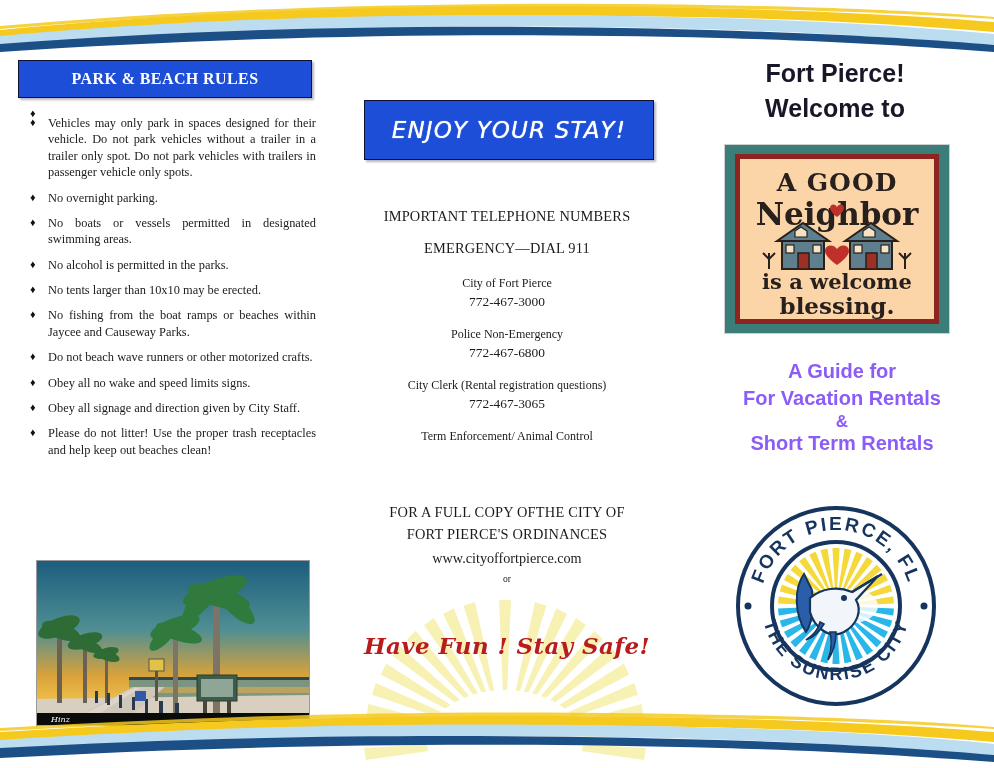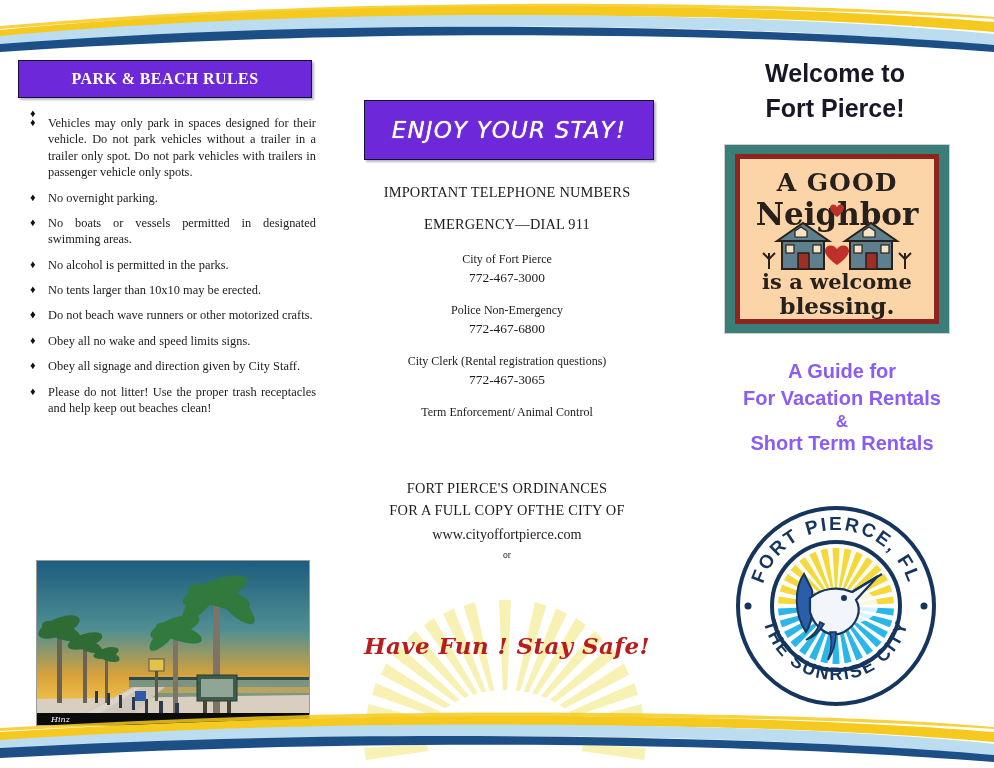--- a/index.html
+++ b/index.html
@@ -31,21 +31,21 @@
   .panel {
     position: absolute;
     top: 56px;
   }
   .panel-left  { left: 0;    width: 338px; height: 660px; }
   .panel-mid   { left: 338px; width: 338px; height: 660px; }
   .panel-right { left: 676px; width: 318px; height: 660px; }
 
   
   .navy-bar {
-    background: #6d28d9;
+    background: #1d4ed8;
     border: 1px solid #101033;
     box-shadow: 2px 2px 2px rgba(90,90,110,0.45);
     color: #ffffff;
     text-align: center;
   }
   .rules-bar {
     position: absolute;
     left: 18px;
     top: 4px;
     width: 292px;
@@ -110,20 +110,21 @@
     background: #14b8a6;
   }
   .beach-photo svg { display:block; width:100%; height:100%; }
 
   
   .mid-text {
     position: absolute;
     left: 8px;
     width: 322px;
     text-align: center;
+    margin-top: 24px;
   }
   .line {
     font-size: 14.2px;
     line-height: 1.5;
     color: #1b1b1b;
     margin: 0;
     white-space: nowrap;
   }
   .line.caps { font-size: 14.4px; letter-spacing: 0.2px; }
   .line.tiny { font-size: 9.6px; }
@@ -249,20 +250,21 @@
     <li class="rule-item">
       <span class="bullet">♦</span>
       <span>No alcohol is permitted in the parks.</span>
     </li>
     <li class="rule-item">
       <span class="bullet">♦</span>
       <span>No tents larger than 10x10 may be erected.</span>
     </li>
     <li class="rule-item">
       <span class="bullet">♦</span>
+      <span>No fishing from the boat ramps or beaches within Jaycee and Causeway Parks.</span>
     </li>
     <li class="rule-item">
       <span class="bullet">♦</span>
       <span>Do not beach wave runners or other motorized crafts.</span>
     </li>
     <li class="rule-item">
       <span class="bullet">♦</span>
       <span>Obey all no wake and speed limits signs.</span>
     </li>
     <li class="rule-item">
@@ -379,22 +381,22 @@
   <div class="mid-text" style="top:297px;">
     <p class="line contact-name">City Clerk (Rental registration questions)</p>
     <p class="line contact-num">772-467-3065</p>
   </div>
 
   <div class="mid-text" style="top:348px;">
     <p class="line contact-name">Term Enforcement/ Animal Control</p>
   </div>
 
   <div class="mid-text" style="top:422px;">
+    <p class="line caps">FOR A FULL COPY OFTHE CITY OF</p>
     <p class="line caps">FORT PIERCE'S ORDINANCES</p>
-    <p class="line caps">FOR A FULL COPY OFTHE CITY OF</p>
   </div>
 
   <div class="mid-text" style="top:492px;">
     <p class="line tiny">or</p>
   </div>
 
   <div class="mid-text" style="top:468px;">
     <p class="line">www.cityoffortpierce.com</p>
   </div>
 
@@ -429,22 +431,22 @@
     </g>
     <ellipse cx="180" cy="142" rx="78" ry="52" fill="#ffffff" opacity="0.92"></ellipse>
   </svg>
 </div>
 
 <div class="have-fun">Have Fun !  Stay Safe!</div>
 
 <div class="panel panel-right">
 
   <div class="welcome">
+    <div>Fort Pierce!</div>
     <div>Welcome to</div>
-    <div>Fort Pierce!</div>
   </div>
 
   <div class="neighbor-art">
     <svg viewBox="0 0 224 188">
       <rect x="0" y="0" width="224" height="188" fill="#3b7d79"></rect>
       <rect x="10" y="9" width="204" height="170" fill="#8e2420"></rect>
       <rect x="15" y="14" width="194" height="160" fill="#fbd4a8"></rect>
       <text x="112" y="46" text-anchor="middle" font-family="DejaVu Serif, serif" font-weight="bold" font-size="25" fill="#27201c" letter-spacing="1">A GOOD</text>
       <text x="112" y="80" text-anchor="middle" font-family="DejaVu Serif, serif" font-weight="bold" font-size="31" fill="#27201c">Neighbor</text>
 

